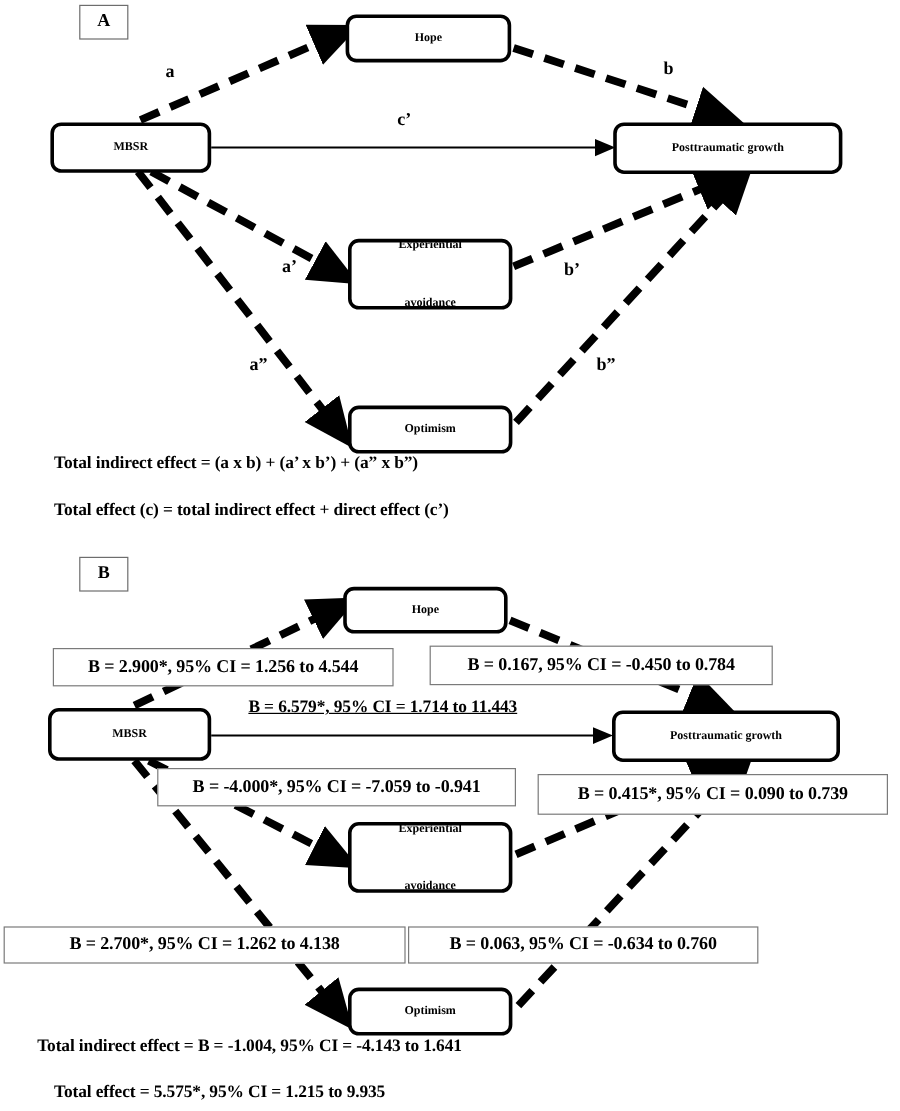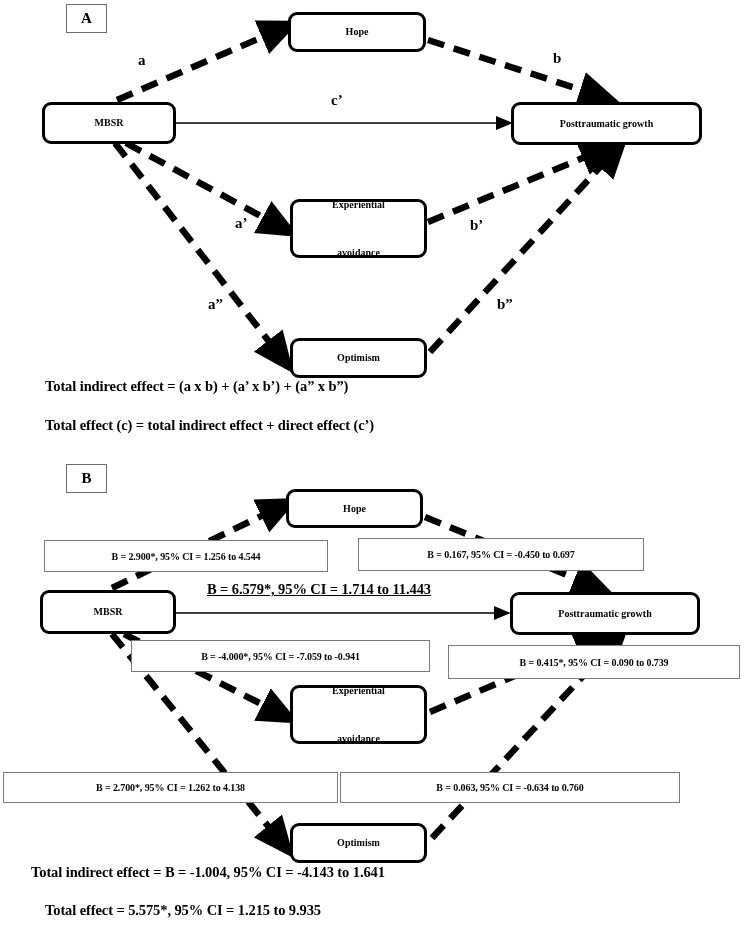--- a/index.html
+++ b/index.html
@@ -72,21 +72,21 @@
   
   .stat-box {
     position: absolute;
     box-sizing: border-box;
     border: 1.5px solid #7a7a7a;
     background: #ffffff;
     display: flex;
     align-items: center;
     justify-content: center;
     font-weight: bold;
-    font-size: 10px;
+    font-size: 15px;
     white-space: nowrap;
     z-index: 8;
     letter-spacing: -0.1px;
   }
   
   .stat-plain {
     position: absolute;
     font-weight: bold;
     font-size: 14.5px;
     white-space: nowrap;
@@ -207,39 +207,39 @@
 
   <div class="node" style="left:290px; top:823px; width:137px; height:40px;">
     <span>Optimism</span>
   </div>
 
   <div class="stat-box" style="left:44px; top:540px; width:284px; height:32px;">
     <span>B = 2.900*, 95% CI = 1.256 to 4.544</span>
   </div>
 
   <div class="stat-box" style="left:358px; top:538px; width:286px; height:33px;">
-    <span>B = 0.167, 95% CI = -0.450 to 0.697</span>
+    <span>B = 0.167, 95% CI = -0.450 to 0.784</span>
   </div>
 
   <div class="stat-plain" style="left:207px; top:581px;text-decoration:underline;">
     <span>B = 6.579*, 95% CI = 1.714 to 11.443</span>
   </div>
 
   <div class="stat-box" style="left:131px; top:640px; width:299px; height:32px;">
     <span>B = -4.000*, 95% CI = -7.059 to -0.941</span>
   </div>
 
   <div class="stat-box" style="left:448px; top:645px; width:292px; height:34px;">
     <span>B = 0.415*, 95% CI = 0.090 to 0.739</span>
   </div>
 
   <div class="stat-box" style="left:3px; top:772px; width:335px; height:31px;">
     <span>B = 2.700*, 95% CI = 1.262 to 4.138</span>
   </div>
 
-  <div class="stat-box" style="left:340px; top:772px; width:340px; height:31px;">
+  <div class="stat-box" style="left:340px; top:772px; width:292px; height:31px;">
     <span>B = 0.063, 95% CI = -0.634 to 0.760</span>
   </div>
 
   <div class="footer-line" style="left:31px; top:864px;">Total indirect effect = B = -1.004, 95% CI = -4.143 to 1.641</div>
   <div class="footer-line" style="left:45px; top:902px;">Total effect = 5.575*, 95% CI = 1.215 to 9.935</div>
 
 </div>
 
 </body></html>

